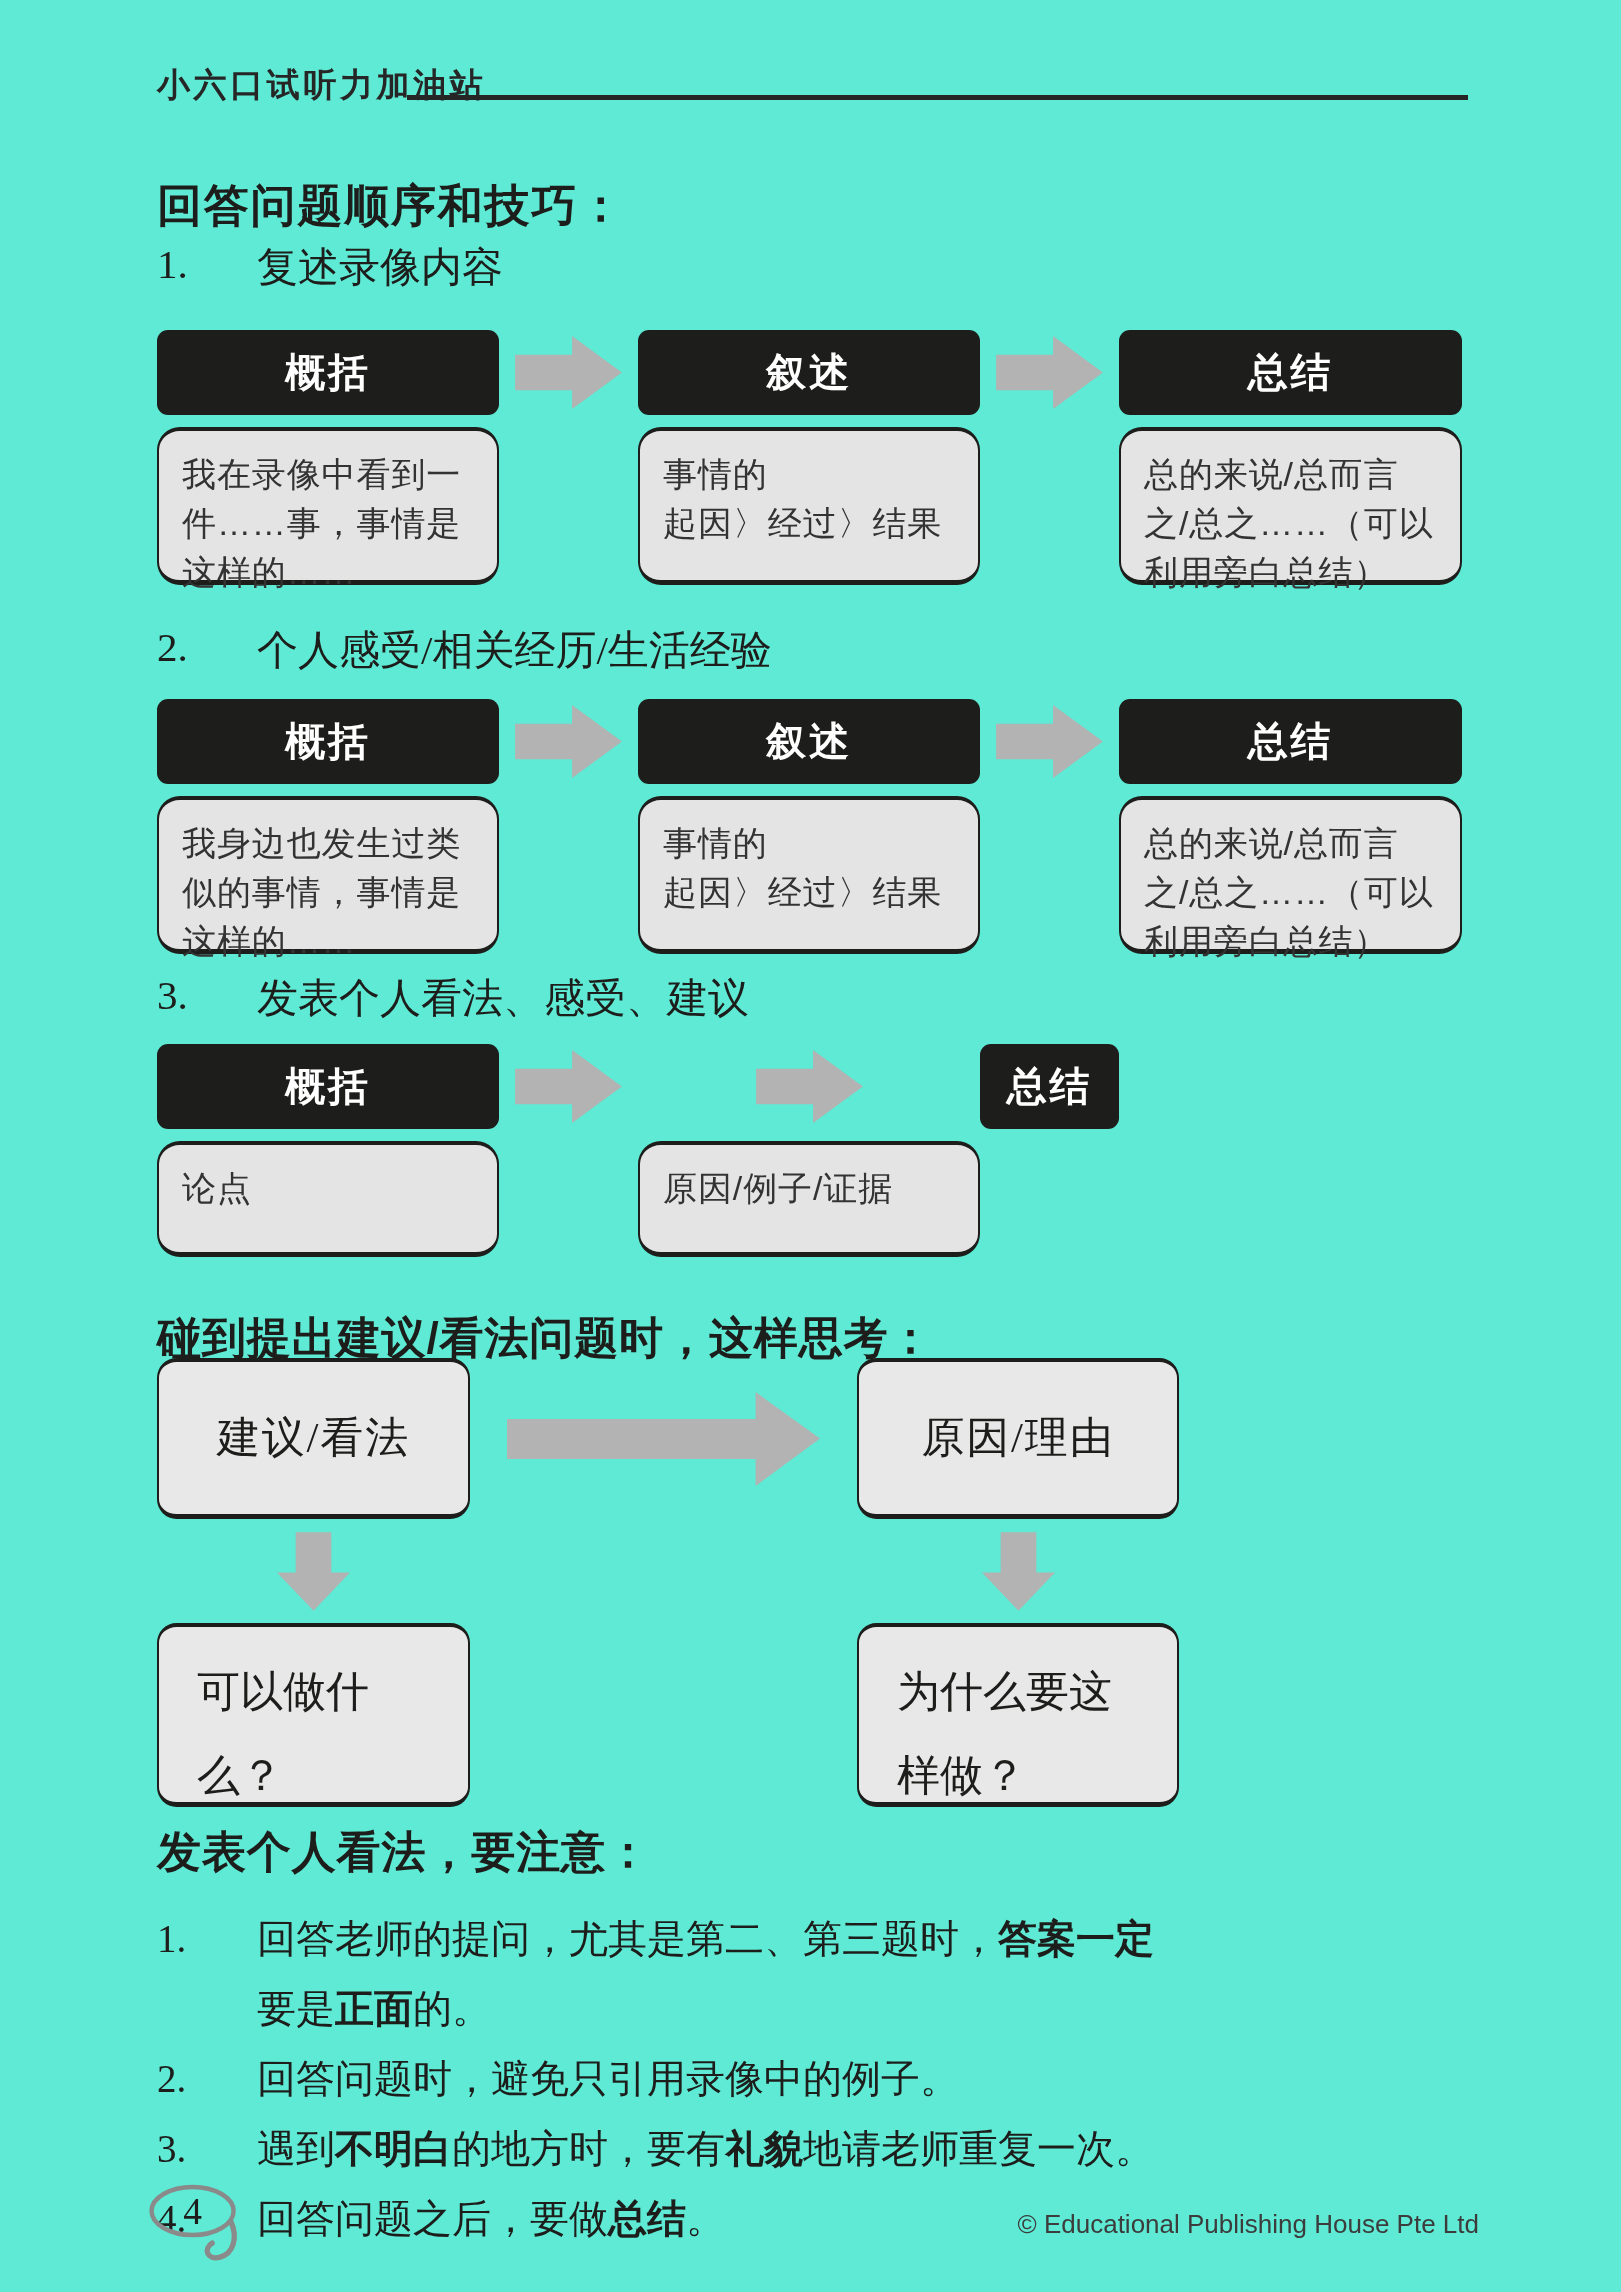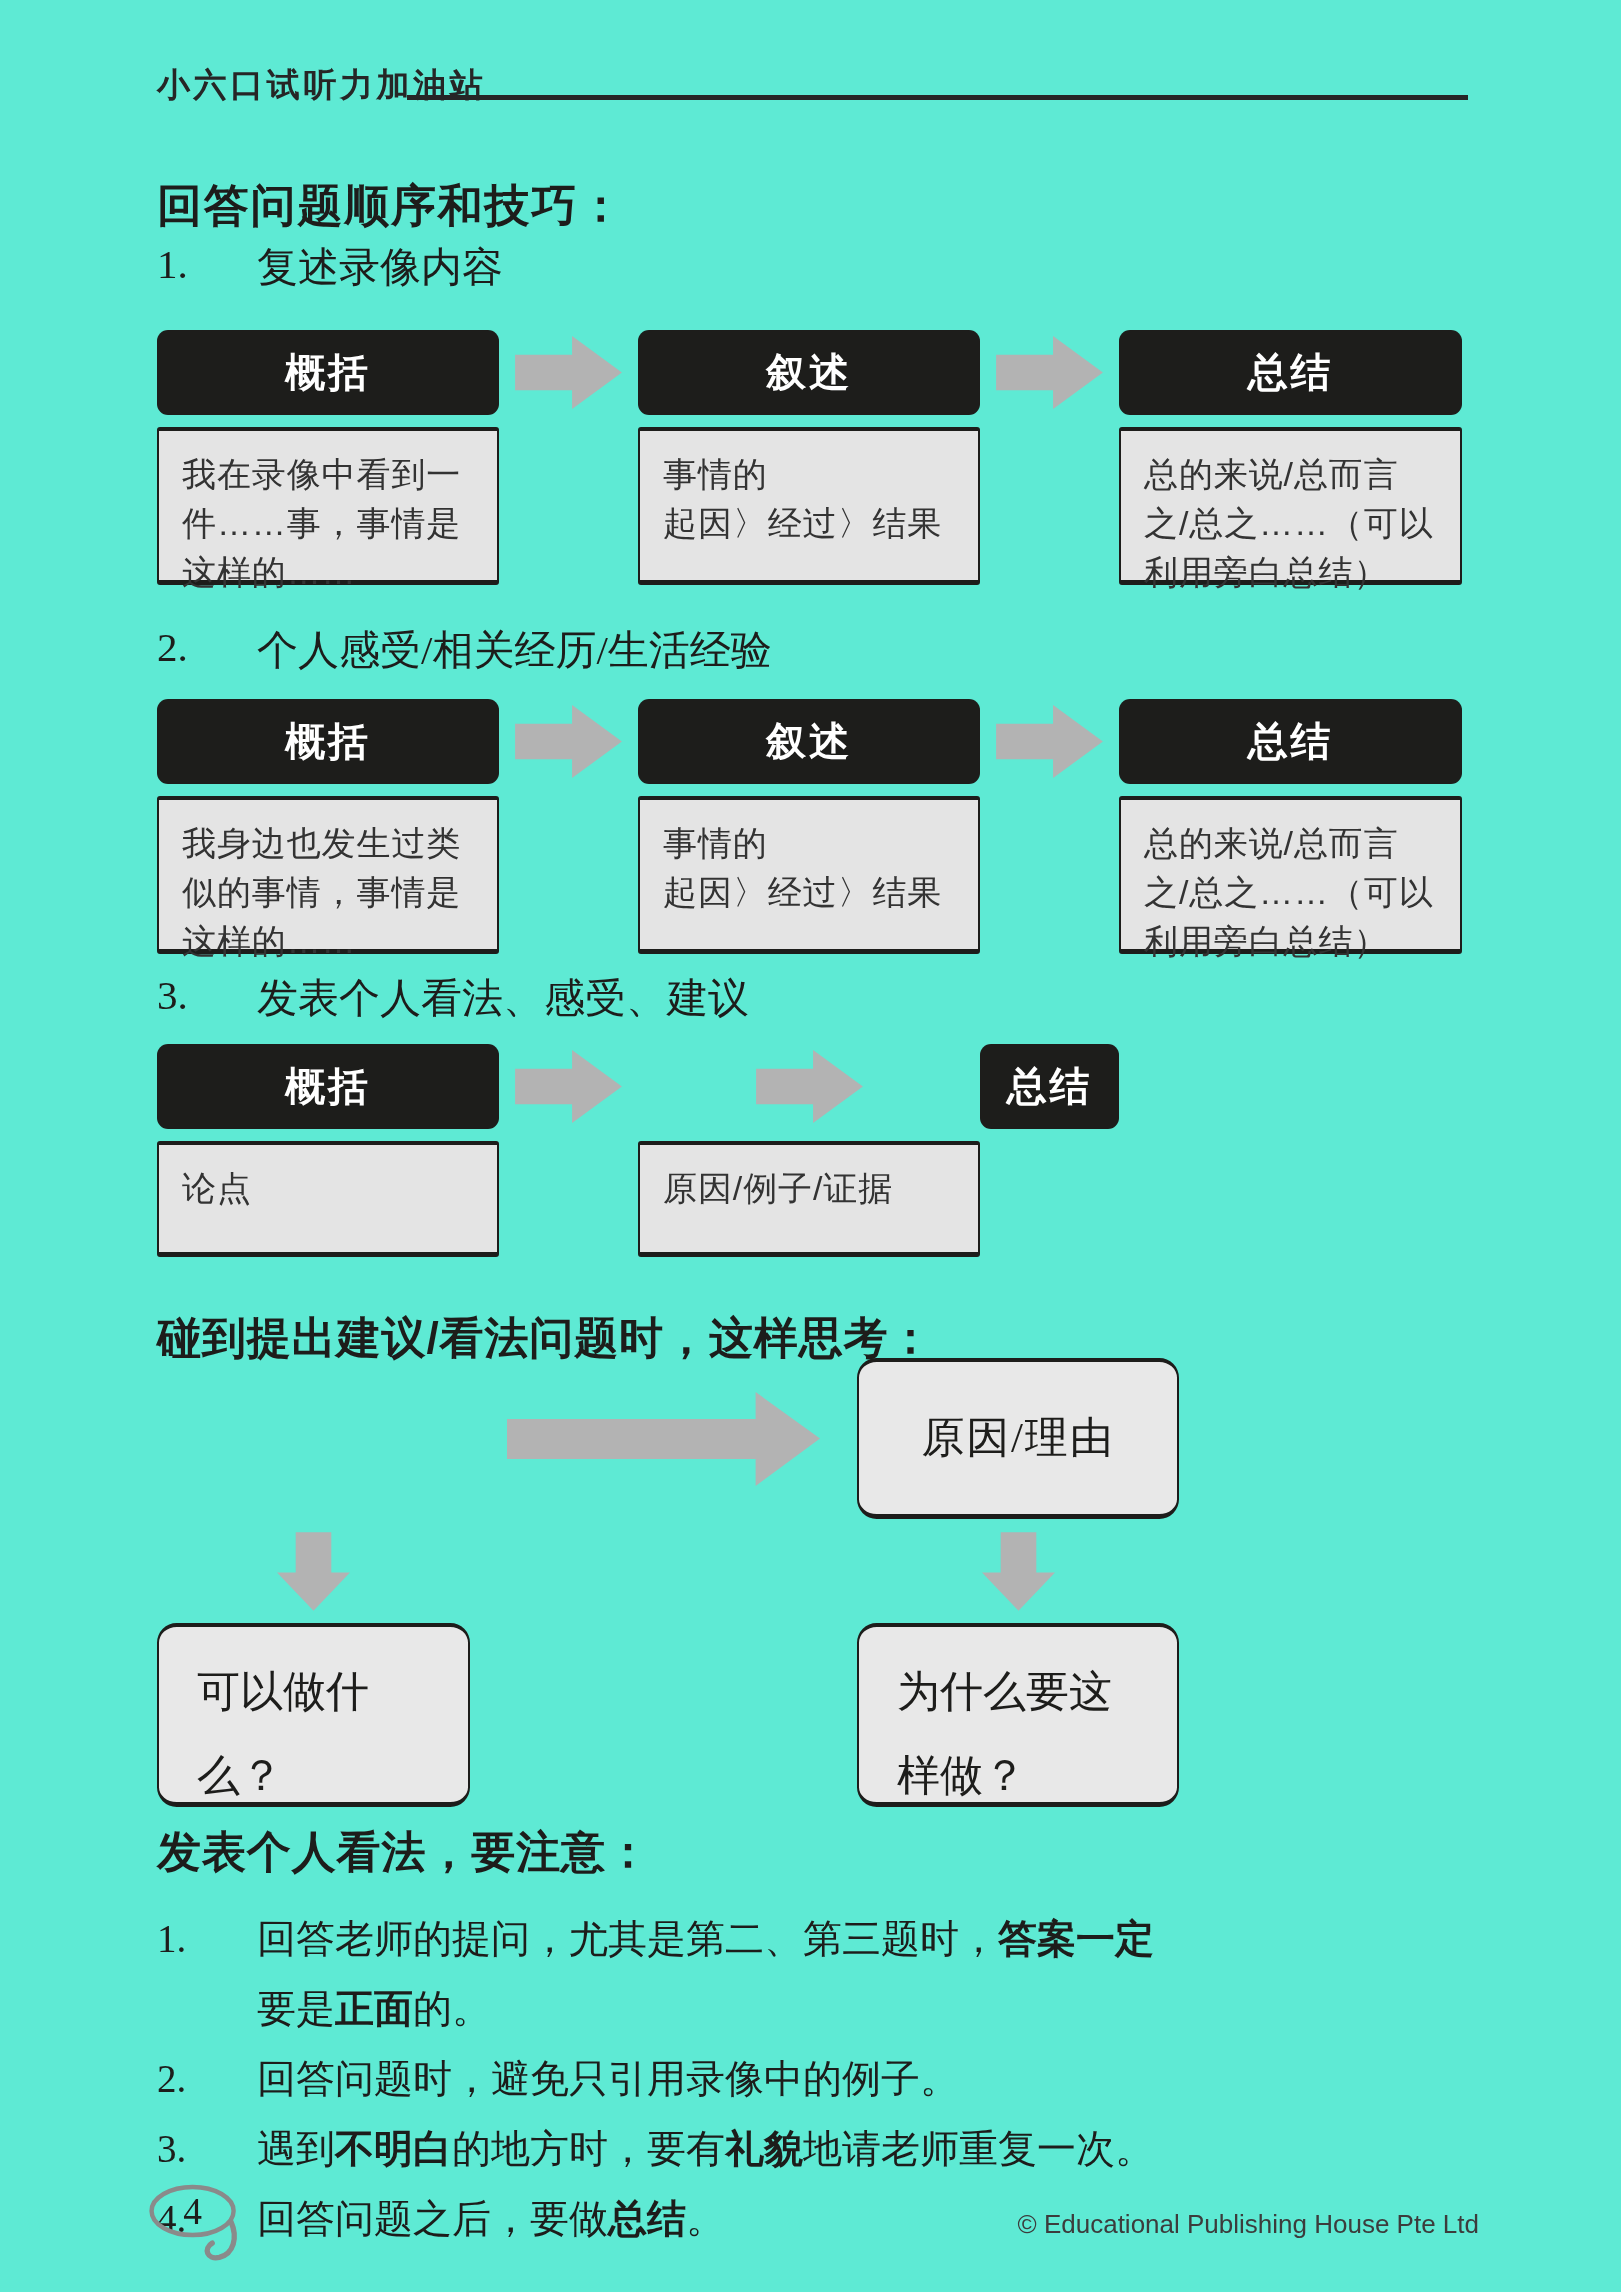--- a/index.html
+++ b/index.html
@@ -22,21 +22,21 @@
   .sec1{top:240px;} .sec2{top:623px;} .sec3{top:971px;}
 
   
   .flow{position:absolute;left:157px;width:1305px;display:grid;
         grid-template-columns:342px 139px 342px 139px 343px;grid-template-rows:85px auto;row-gap:11.6px;}
   .flow1{top:330px;} .flow2{top:699px;} .flow3{top:1044px;}
   .step-header{background:#1d1d1b;color:#ffffff;border-radius:11px;display:flex;align-items:center;
         justify-content:center;font-size:40px;font-weight:700;letter-spacing:2.7px;height:85px;}
   .harrow{justify-self:center;align-self:center;}
   .step-body{box-sizing:border-box;background:#e4e4e4;border:2.7px solid #1d1d1b;border-top-width:4.5px;
-        border-bottom-width:5.4px;border-radius:3px;padding:19.7px 23px;font-size:34px;line-height:1.44;
+        border-bottom-width:5.4px;border-radius:23px;padding:19.7px 23px;font-size:34px;line-height:1.44;
         color:#333;white-space:pre-line;letter-spacing:0.9px;}
   .flow1 .step-body,.flow2 .step-body{height:158px;}
   .flow3 .step-body{height:116px;}
 
   
   .think-grid{position:absolute;left:157px;top:1358px;width:1305px;display:grid;
         grid-template-columns:313px 387px 322px;row-gap:12.5px;}
   .tbox{box-sizing:border-box;background:#e8e8e8;border:2.7px solid #1d1d1b;border-top-width:4.5px;
         border-bottom-width:5.4px;border-radius:19.7px;font-family:"Liberation Serif",serif;font-size:43px;}
   .tbox.top{height:161px;display:flex;align-items:center;justify-content:center;letter-spacing:1.8px;}
@@ -130,20 +130,21 @@
         <polygon points="0,21 64,21 64,0 120,41 64,82 64,61 0,61" fill="#b3b3b3"></polygon>
       </svg>
     <div class="step-header">总结</div>
     <div class="step-body" style="grid-column:1">论点</div>
     <div class="step-body" style="grid-column:3">原因/例子/证据</div>
   </div>
 
   <div class="think-heading">碰到提出建议/看法问题时，这样思考：</div>
 
   <div class="think-grid">
+    <div class="tbox top" style="grid-column:1">建议/看法</div>
     <svg class="big-harrow" style="grid-column:2" width="313" height="94" viewBox="0 0 350 105">
         <polygon points="0,30 278,30 278,0 350,52 278,105 278,75 0,75" fill="#b3b3b3"></polygon>
       </svg>
     <div class="tbox top" style="grid-column:3">原因/理由</div>
 
     <svg class="varrow" style="grid-column:1" width="73" height="79" viewBox="0 0 82 88">
         <polygon points="21,0 61,0 61,45 82,45 41,88 0,45 21,45" fill="#b3b3b3"></polygon>
       </svg>
     <svg class="varrow" style="grid-column:3" width="73" height="79" viewBox="0 0 82 88">
         <polygon points="21,0 61,0 61,45 82,45 41,88 0,45 21,45" fill="#b3b3b3"></polygon>

